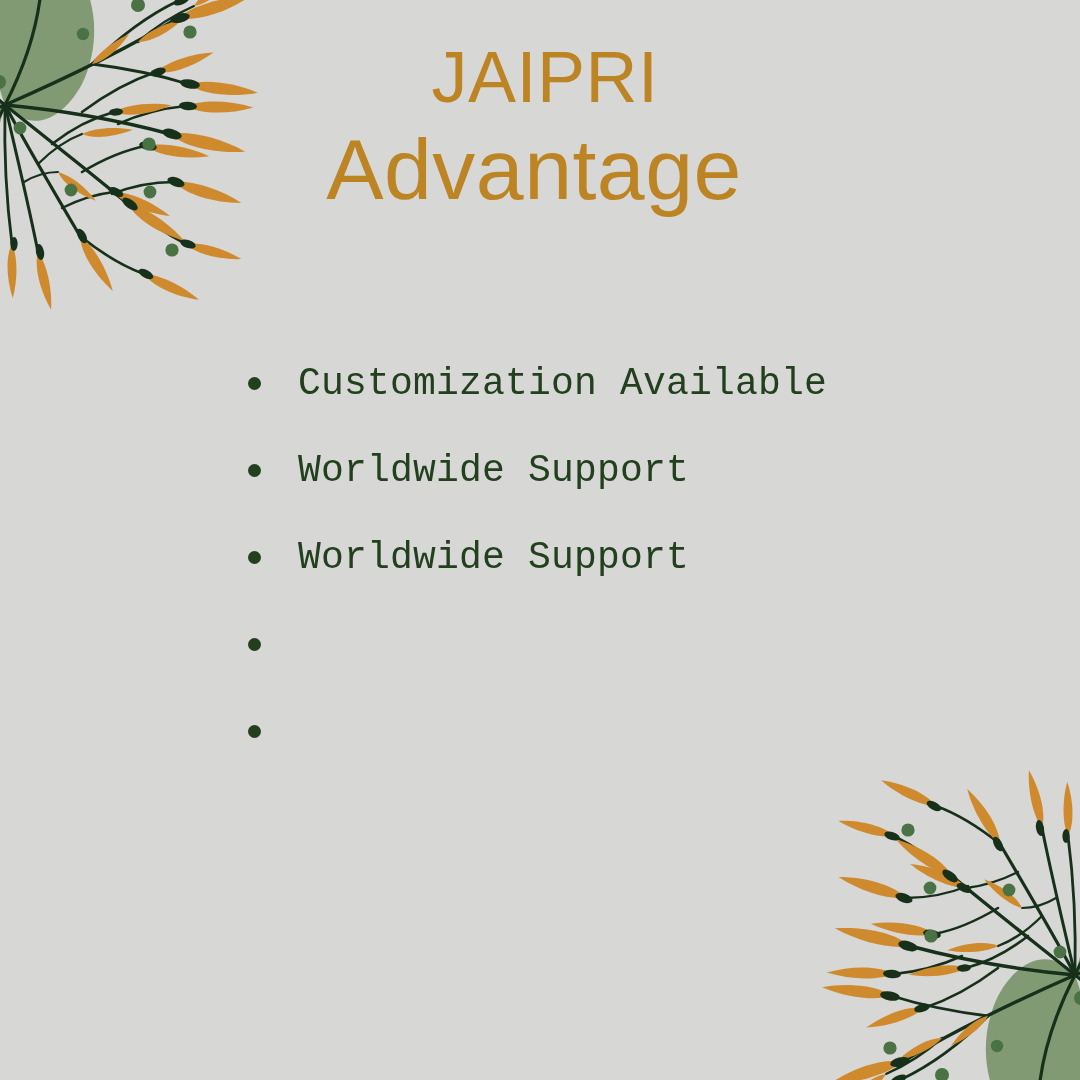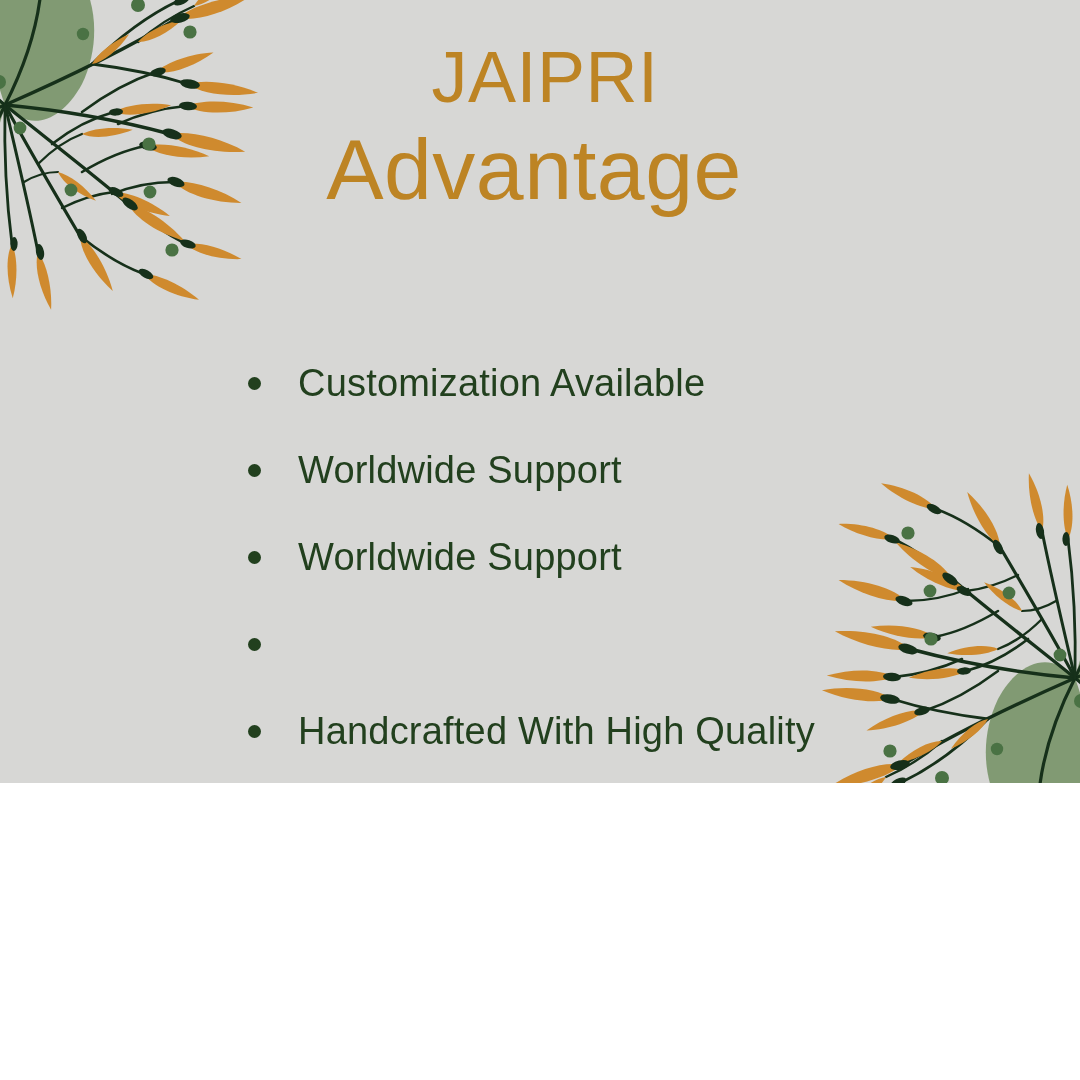--- a/index.html
+++ b/index.html
@@ -9,21 +9,21 @@
   body {
     width: 1080px;
     height: 1080px;
     overflow: hidden;
     font-family: "Liberation Sans", sans-serif;
   }
 
   #canvas {
     position: relative;
     width: 1080px;
-    height: 783px;
+    height: 1080px;
     background: #d7d7d5;
     overflow: hidden;
   }
 
   .deco {
     position: absolute;
     pointer-events: none;
   }
 
   #deco-top-left {
@@ -89,21 +89,21 @@
     flex: 0 0 auto;
     width: 13px;
     height: 13px;
     border-radius: 50%;
     background: #22401e;
     margin-right: 37px;
   }
 
   .feature-label {
     color: #22401e;
-    font-family: Liberation Sans, sans-serif;
+    font-family: Liberation Mono, monospace;
     font-size: 38px;
     font-weight: 400;
     letter-spacing: 0.2px;
     white-space: nowrap;
     text-align: center;
   }
 </style>
 </head>
 <body>
 
@@ -328,17 +328,16 @@
     </li>
     <li class="feature-item">
       <span class="feature-bullet"></span>
       <span class="feature-label">Worldwide Support</span>
     </li>
     <li class="feature-item">
       <span class="feature-bullet"></span>
     </li>
     <li class="feature-item">
       <span class="feature-bullet"></span>
-      <span class="feature-label">Handcrafted With High Quality</span>
     </li>
   </ul>
 
 </div>
 
 </body></html>

